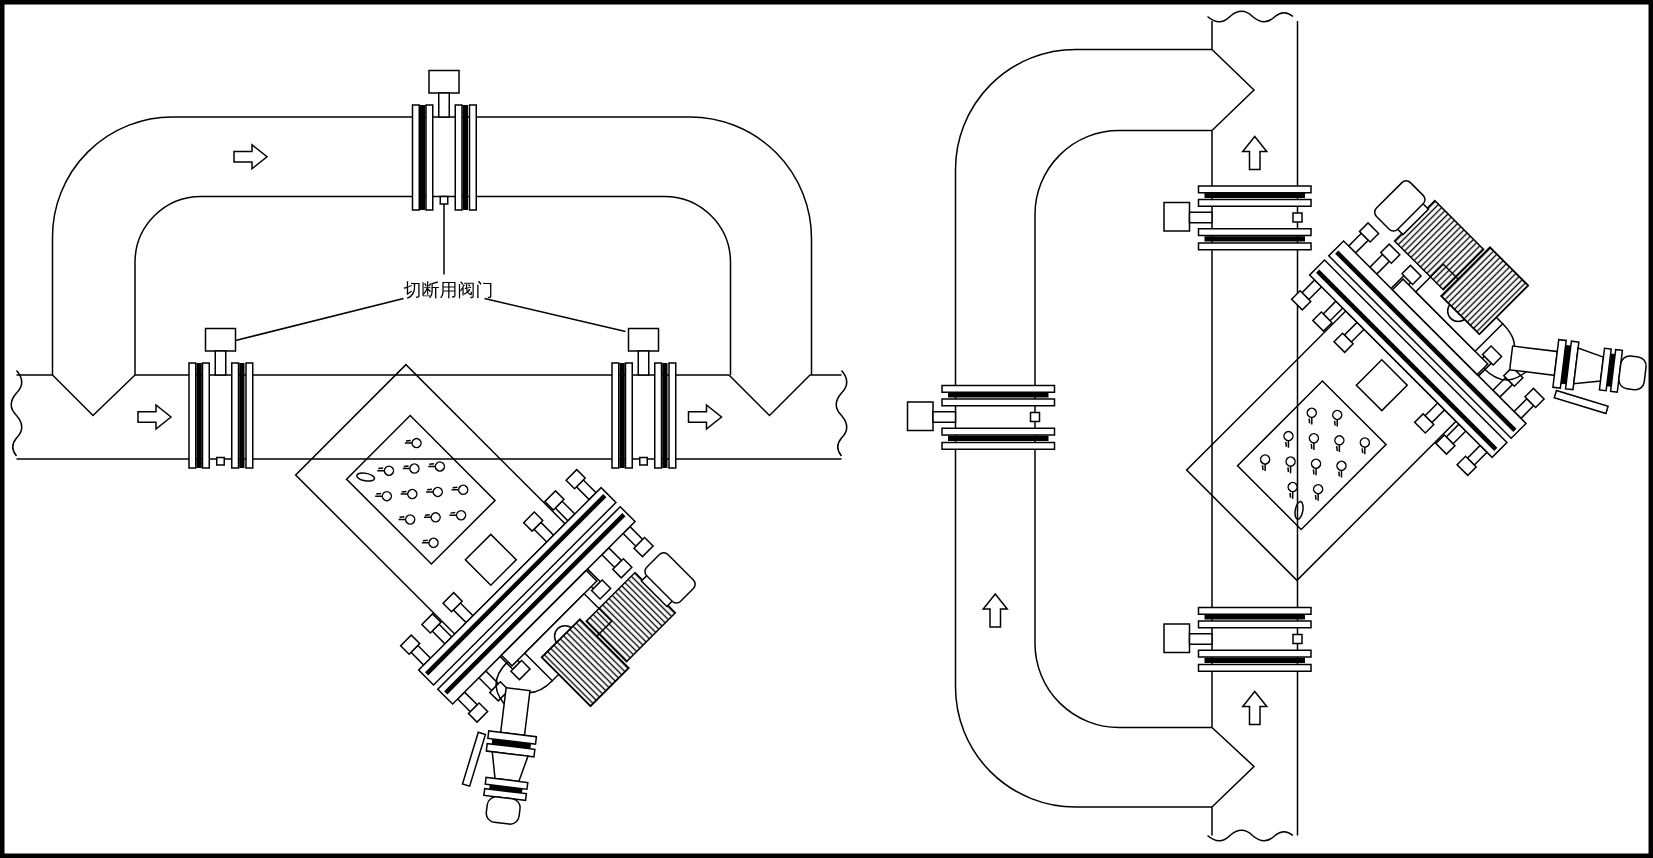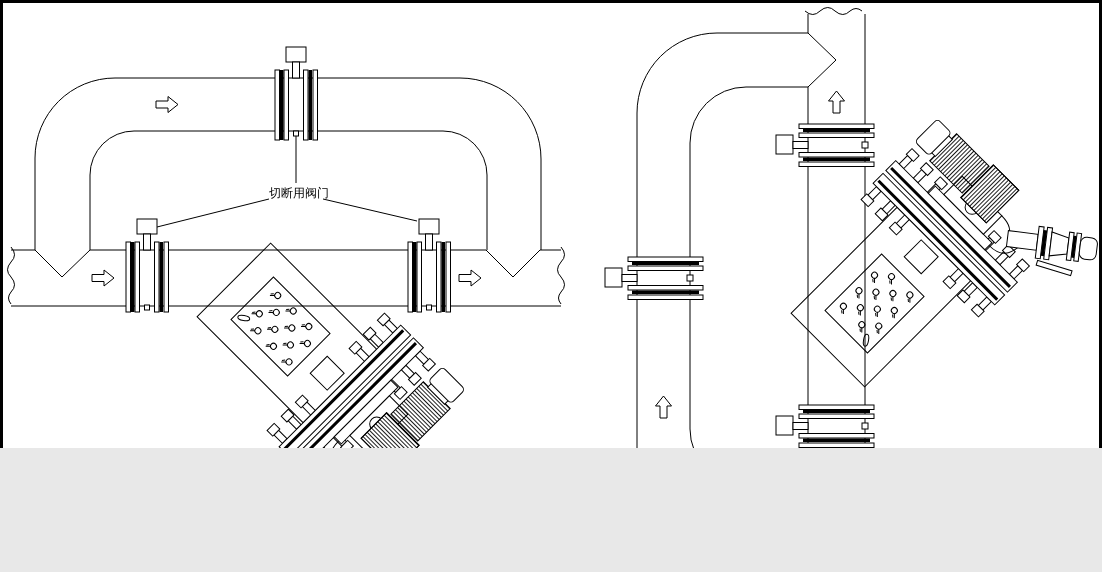--- a/index.html
+++ b/index.html
@@ -1,16 +1,16 @@
 <!DOCTYPE html>
 <html><head>
 <meta charset="utf-8">
 <style>
   html,body { margin:0; padding:0; background:#e8e8e8; font-family:"DejaVu Sans", sans-serif; }
-  .canvas { position:relative; width:1102px; height:448px; background:#ffffff; overflow:hidden; }
+  .canvas { position:relative; width:1102px; height:572px; background:#ffffff; overflow:hidden; }
   svg { display:block; }
   .ln { fill:none; stroke:#000; stroke-width:1; }
   .wt { fill:#fff; stroke:#000; stroke-width:1; }
   .bk { fill:#000; stroke:none; }
   .lbl { font-family:"DejaVu Sans", sans-serif; font-size:12px; fill:#000; }
 </style>
 </head>
 <body>
 
 <div class="canvas">

